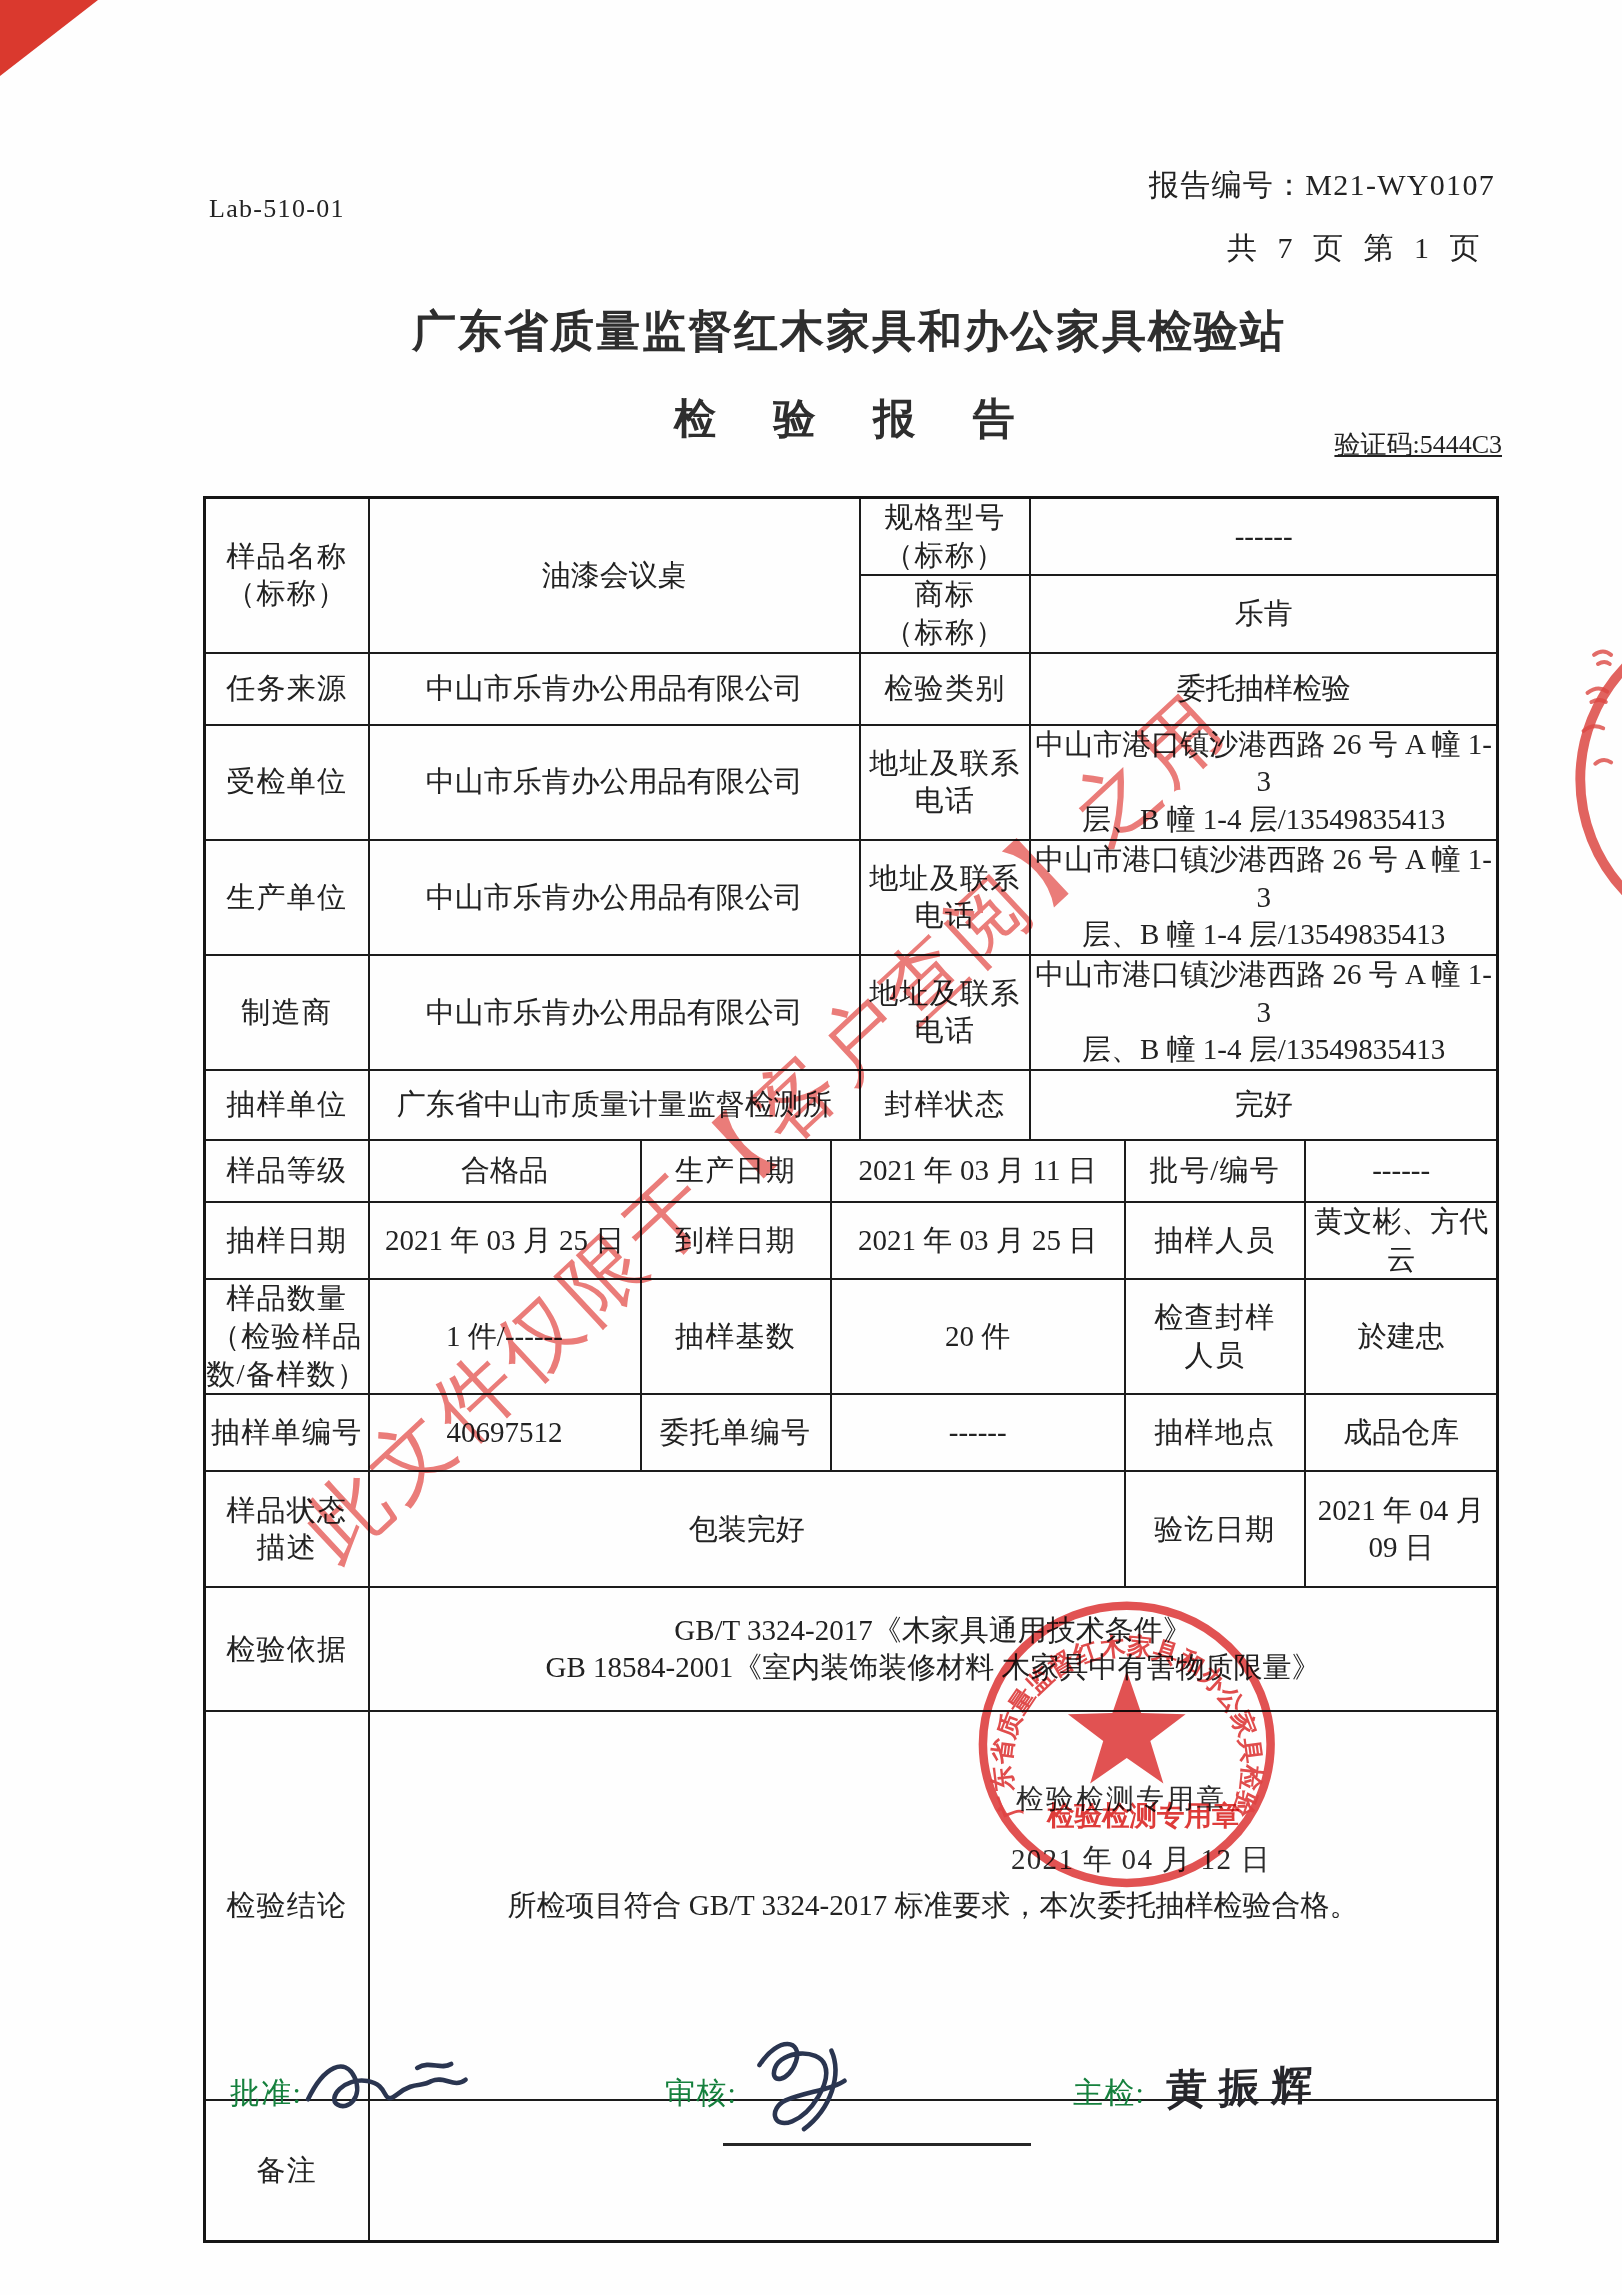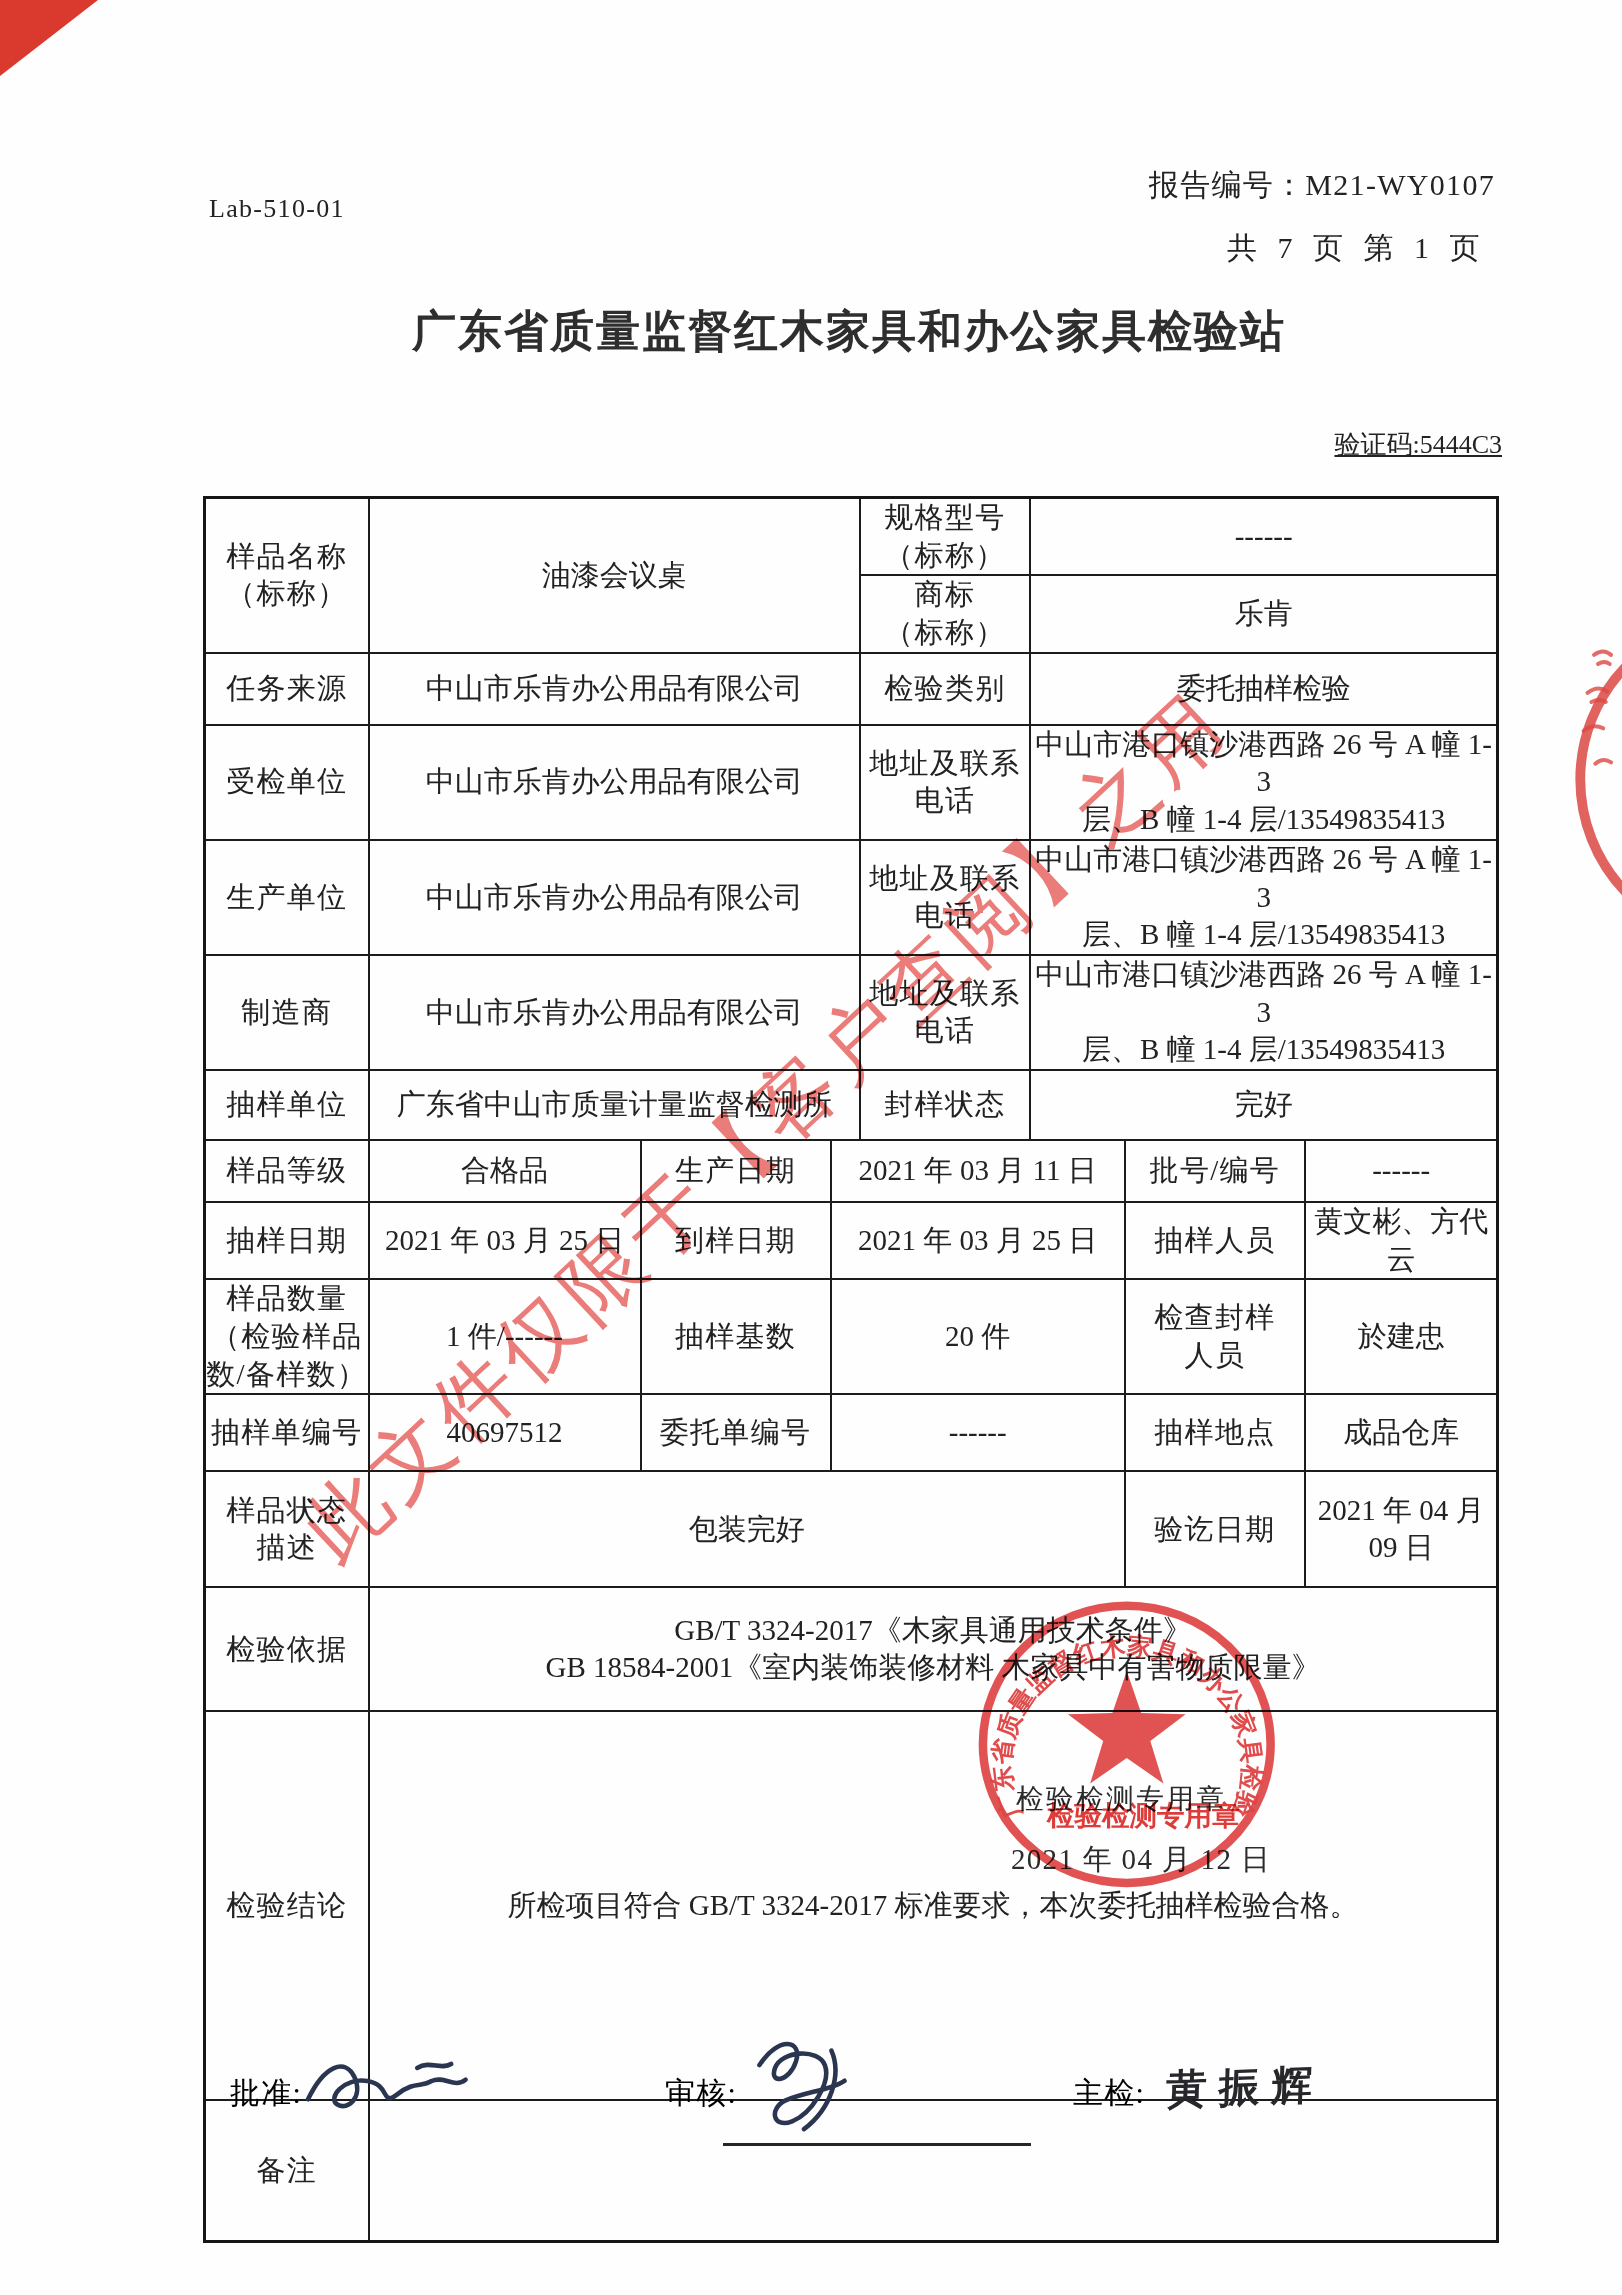--- a/index.html
+++ b/index.html
@@ -57,38 +57,39 @@
   }
   
   .stamp-svg{position:absolute; left:962px; top:1584px; mix-blend-mode:multiply; z-index:5;}
   .stamp-caption-black{position:absolute; left:1016px; top:1781px; font-size:27.5px; letter-spacing:2.6px; color:#2b2b2b; z-index:4;}
   .stamp-caption-red{
     position:absolute; left:1047px; top:1798px; font-size:27.5px; font-weight:bold; letter-spacing:0px;
     color:#df3c3a; z-index:7; mix-blend-mode:multiply;
   }
   .stamp-date{position:absolute; left:1011px; top:1840px; font-size:29px; letter-spacing:1.3px; color:#2b2b2b; z-index:4;}
   
-  .sig-label{position:absolute; font-size:30px; letter-spacing:1.3px; color:#000000;}
+  .sig-label{position:absolute; font-size:30px; letter-spacing:1.3px; color:#15803d;}
   .sig-svg{position:absolute;}
   .chief-name{
     position:absolute; left:1166px; top:2060px; font-size:41px; font-weight:700; letter-spacing:11.8px;
     color:#26262b; transform:rotate(-2deg) skewX(-4deg);
   }
 </style>
 </head>
 <body>
 
 <div class="page">
 
   <div class="corner-mark"></div>
 
   <div class="form-code">Lab-510-01</div>
   <div class="report-no">报告编号：M21-WY0107</div>
   <div class="pagination">共 7 页 第 1 页</div>
   <div class="station-title">广东省质量监督红木家具和办公家具检验站</div>
+  <div class="report-title">检 验 报 告</div>
   <div class="verify-code">验证码:5444C3</div>
 
   <table class="report">
     <colgroup>
       <col style="width:164px">
         <col style="width:272px">
         <col style="width:190px">
         <col style="width:29.4px">
       <col style="width:170px">
         <col style="width:95px">

